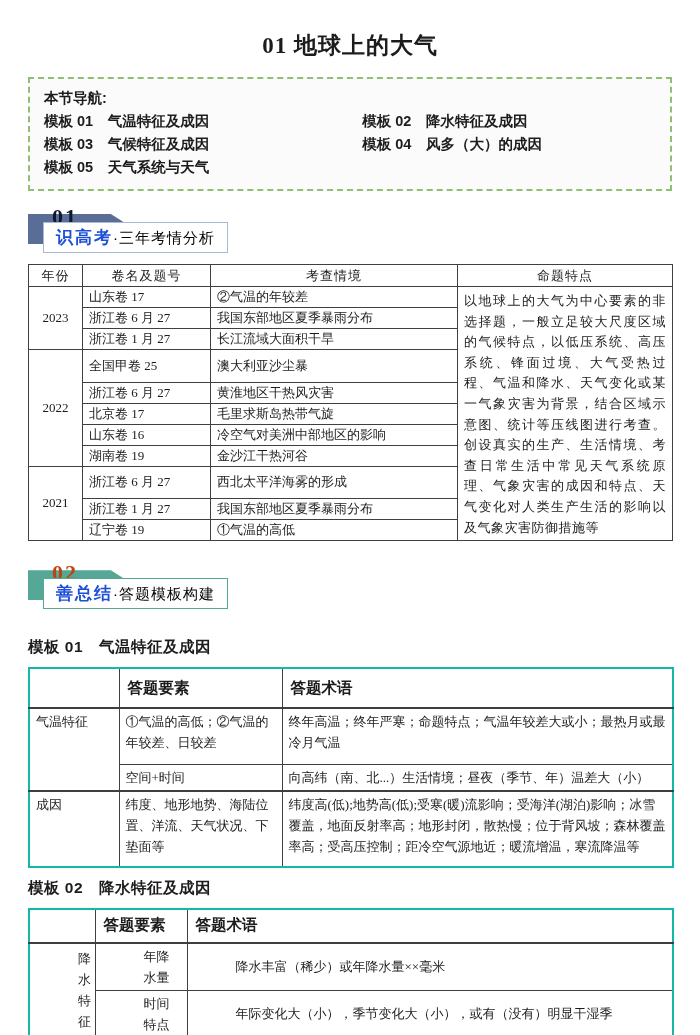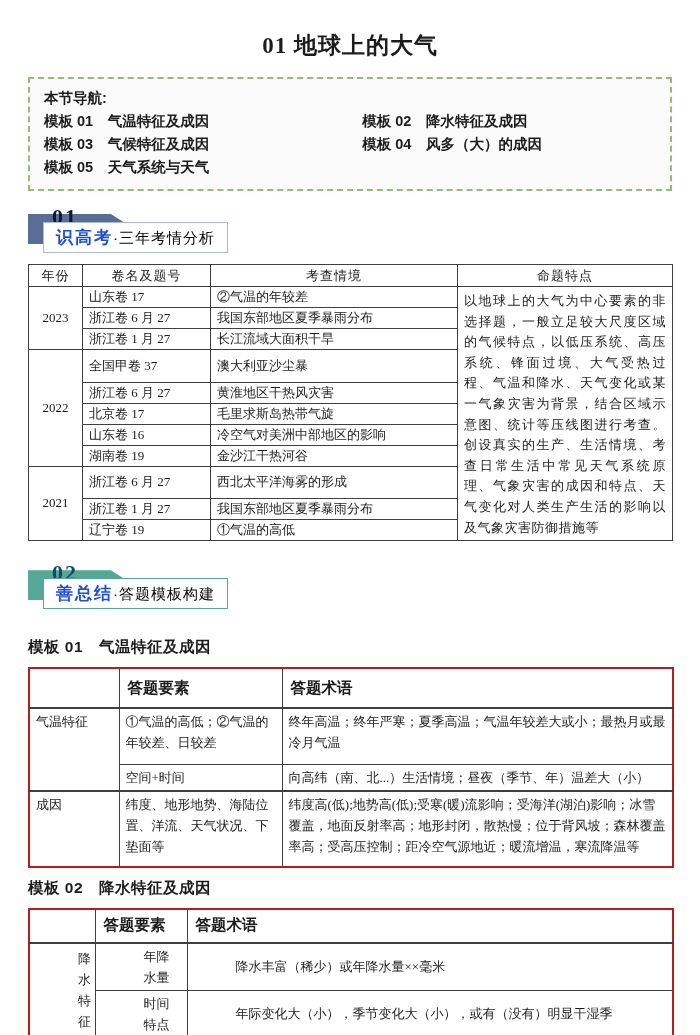--- a/index.html
+++ b/index.html
@@ -50,21 +50,21 @@
     clip-path: polygon(0 0, 74% 0, 100% 62%, 100% 100%, 0 100%);
   }
   .badge-1 .badge-poly { background: #5a6d96; }
   .badge-2 .badge-poly { background: #55a796; }
   .badge-num {
     position: absolute; left: 24px; top: -3px;
     font-family: "Liberation Serif", "DejaVu Serif", serif;
     font-weight: bold; font-size: 22px; letter-spacing: 2px;
   }
   .badge-1 .badge-num { color: #0f172a; }
-  .badge-2 .badge-num { color: #0c4a6e; }
+  .badge-2 .badge-num { color: #c2410c; }
   .badge-box {
     position: absolute; left: 15px; top: 15px;
     background: #ffffff;
     height: 31px; line-height: 29px;
     padding: 0 12px;
     white-space: nowrap; width: max-content;
     font-family: "Liberation Sans", "DejaVu Sans", sans-serif;
   }
   .badge-1 .badge-box { border: 1px solid #a8b8d8; }
   .badge-2 .badge-box { border: 1px solid #55a796; }
@@ -88,21 +88,21 @@
   }
 
   
   .tpl-heading {
     font-family: "Liberation Sans", "DejaVu Sans", sans-serif;
     font-weight: bold; font-size: 15.5px; letter-spacing: 0.5px;
     height: 22px;
   }
   .h1-tpl { margin-top: 26px; }
   .h2-tpl { margin-top: 10px; }
-  .tpl-table { margin-top: 8px; font-size: 13px; border: 2px solid #b91c1c; }
+  .tpl-table { margin-top: 8px; font-size: 13px; border: 2px solid #14b8a6; }
   .tpl-table th {
     font-family: "Liberation Sans", "DejaVu Sans", sans-serif;
     font-weight: bold; font-size: 15.5px;
     text-align: left; vertical-align: middle; padding: 0 8px;
     border-bottom: 2px solid #3f3f3f;
   }
   .tpl-table td { padding: 2px 6px; line-height: 21px; vertical-align: top; }
   .tpl-1 th { height: 40px; }
   .tpl-1 .r1 td { height: 56px; }
   .tpl-1 .r2 td { height: 24px; }
@@ -163,21 +163,21 @@
     <tr>
       <td>浙江卷 6 月 27</td>
       <td>我国东部地区夏季暴雨分布</td>
     </tr>
     <tr>
       <td>浙江卷 1 月 27</td>
       <td>长江流域大面积干旱</td>
     </tr>
     <tr>
       <td class="year" rowspan="5">2022</td>
-      <td>全国甲卷 37</td>
+      <td>全国甲卷 25</td>
       <td>澳大利亚沙尘暴</td>
     </tr>
     <tr>
       <td>浙江卷 6 月 27</td>
       <td>黄淮地区干热风灾害</td>
     </tr>
     <tr>
       <td>北京卷 17</td>
       <td>毛里求斯岛热带气旋</td>
     </tr>
@@ -223,21 +223,21 @@
       </colgroup>
     <tbody>
         <tr>
       <th></th>
       <th>答题要素</th>
       <th>答题术语</th>
     </tr>
     <tr class="r1">
       <td class="cat-cell" rowspan="2">气温特征</td>
       <td>①气温的高低；②气温的年较差、日较差</td>
-      <td>终年高温；终年严寒；夏季高温；气温年较差大或小；最热月或最冷月气温</td>
+      <td>终年高温；终年严寒；命题特点；气温年较差大或小；最热月或最冷月气温</td>
     </tr>
     <tr class="r2">
       <td>空间+时间</td>
       <td>向高纬（南、北...）生活情境；昼夜（季节、年）温差大（小）</td>
     </tr>
     <tr class="r3">
       <td class="cat-cell">成因</td>
       <td>纬度、地形地势、海陆位置、洋流、天气状况、下垫面等</td>
       <td>纬度高(低);地势高(低);受寒(暖)流影响；受海洋(湖泊)影响；冰雪覆盖，地面反射率高；地形封闭，散热慢；位于背风坡；森林覆盖率高；受高压控制；距冷空气源地近；暖流增温，寒流降温等</td>
     </tr>

